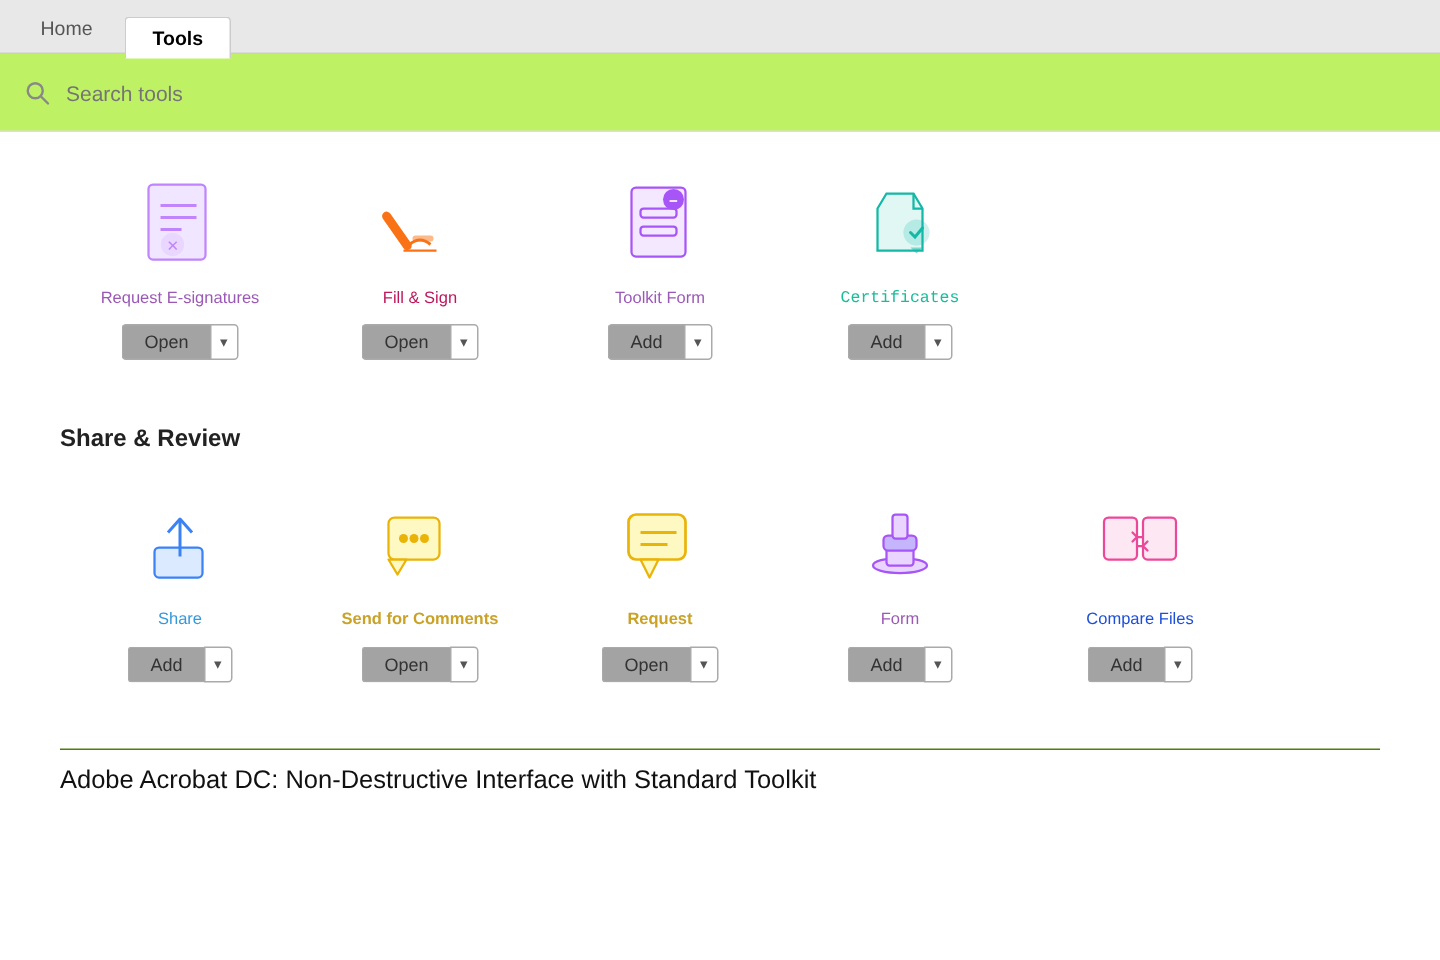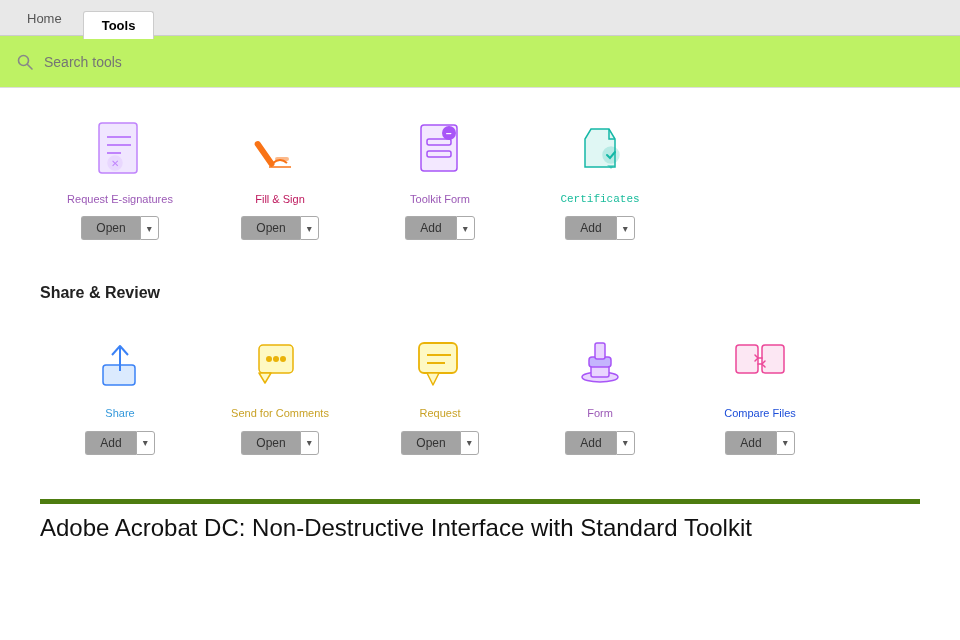--- a/index.html
+++ b/index.html
@@ -113,21 +113,21 @@
       color: #555;
       margin-bottom: 10px;
       text-align: center;
       line-height: 1.3;
     }
 
     .tool-label.purple { color: #9b59b6; }
     .tool-label.orange { color: #be185d; }
     .tool-label.teal { color: #1abc9c; font-family: Liberation Mono, monospace; }
     .tool-label.blue { color: #3498db; }
-    .tool-label.gold { color: #c9a227; }
+    .tool-label.gold { color: #c9a227; font-weight: bold; }
     .tool-label.pink { color: #1d4ed8; }
 
     
     .btn-group {
       display: flex;
       align-items: stretch;
     }
     .btn-main {
       border: 1px solid #aaa;
       background: #a3a3a3;
@@ -144,26 +144,26 @@
       background: #fff;
       padding: 4px 6px;
       font-size: 10px;
       color: #555;
       cursor: pointer;
       border-radius: 0 3px 3px 0;
     }
 
     
     .bottom-text {
-      font-size: 24px;
+      font-size: 17px;
       font-weight: 400;
       color: #111;
       margin-top: 10px;
       padding-top: 10px;
-      border-top: 5px solid #4d7c0f;
+      border-top: 1px solid #4d7c0f;
     }
 
     
     svg { display: block; }
   </style>
 </head>
 <body>
 
 <div class="tab-bar">
   <div class="tab">Home</div>

